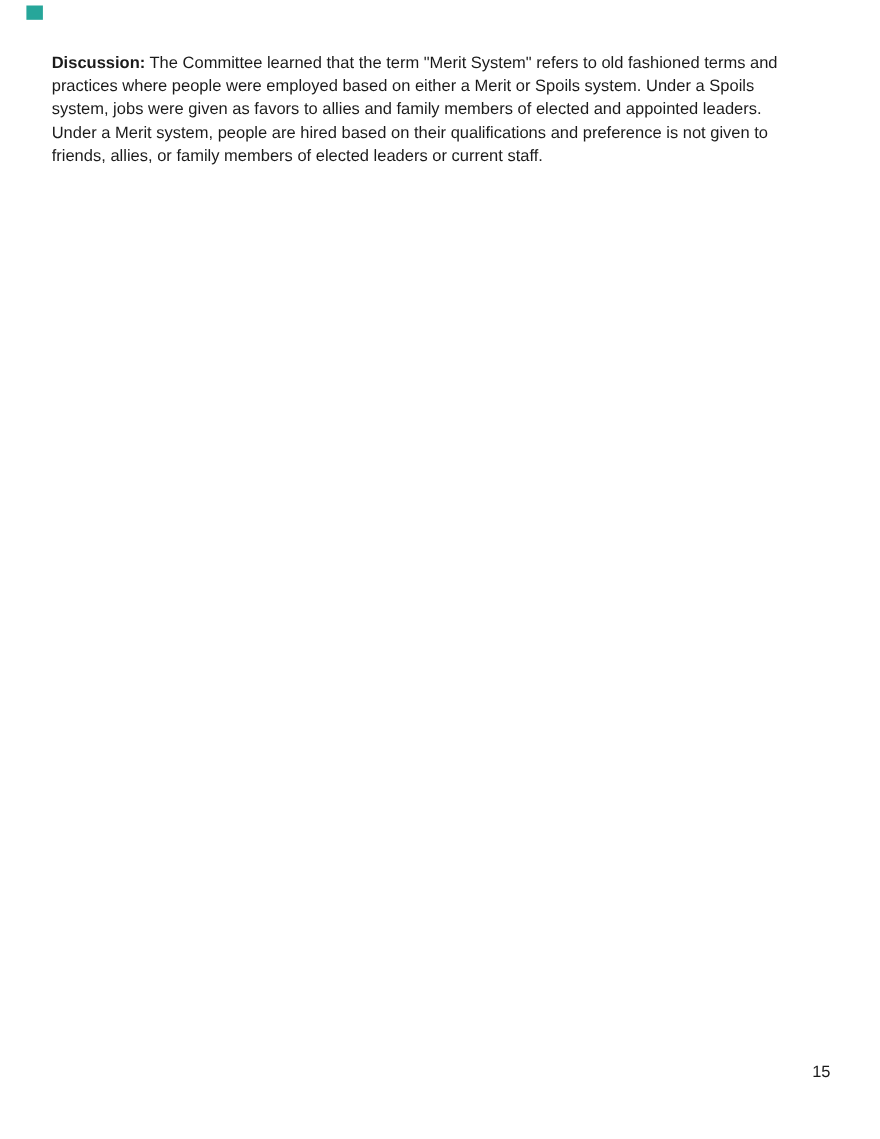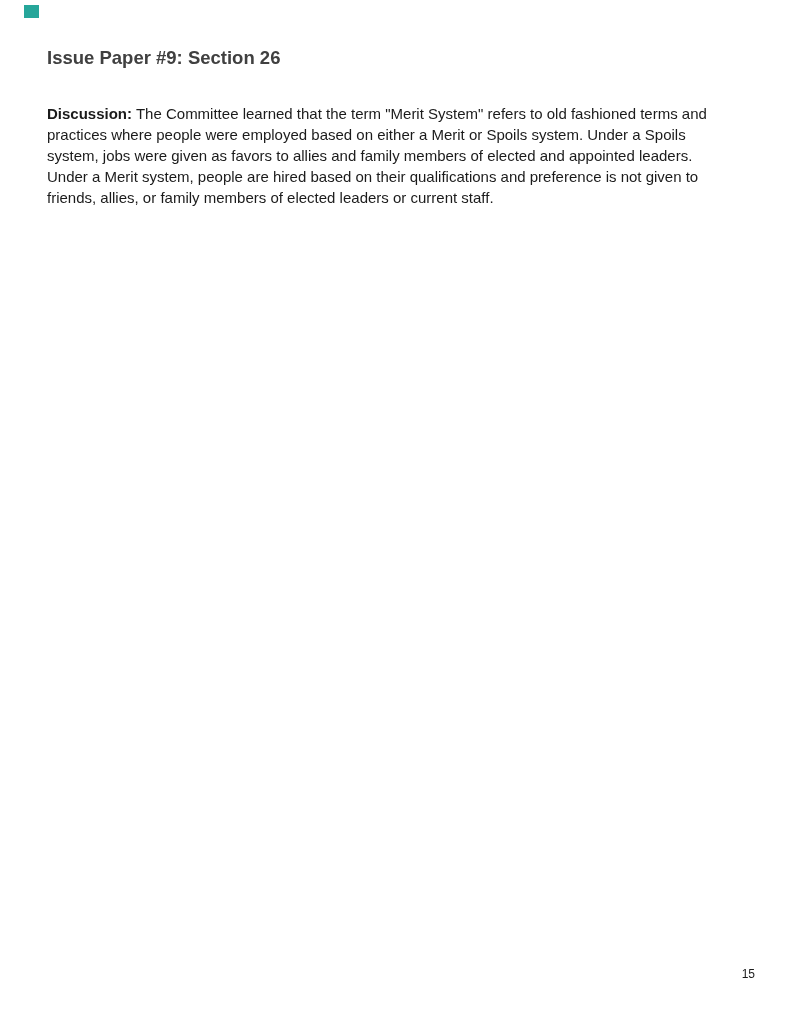--- a/index.html
+++ b/index.html
@@ -42,32 +42,31 @@
     color: #1b1b1b;
     text-align: left;
   }
   .para .label {
     font-weight: bold;
   }
   .page-number {
     position: absolute;
     top: 965px;
     right: 45px;
-    font-size: 12px;
+    font-size: 15px;
     line-height: 19px;
     color: #1b1b1b;
   }
 </style>
 </head>
 <body>
 
 <div class="corner-mark" style="background: rgb(38, 166, 154);"></div>
 
 <div class="content">
-  <h1 class="doc-title">Issue Paper #9: Section 26</h1>
 
 
   <p class="para">
     <span class="label">Discussion:</span>
     <span>The Committee learned that the term "Merit System" refers to old fashioned terms and practices where people were employed based on either a Merit or Spoils system. Under a Spoils system, jobs were given as favors to allies and family members of elected and appointed leaders. Under a Merit system, people are hired based on their qualifications and preference is not given to friends, allies, or family members of elected leaders or current staff.</span>
   </p>
 
 </div>
 
 <div class="page-number">15</div>

